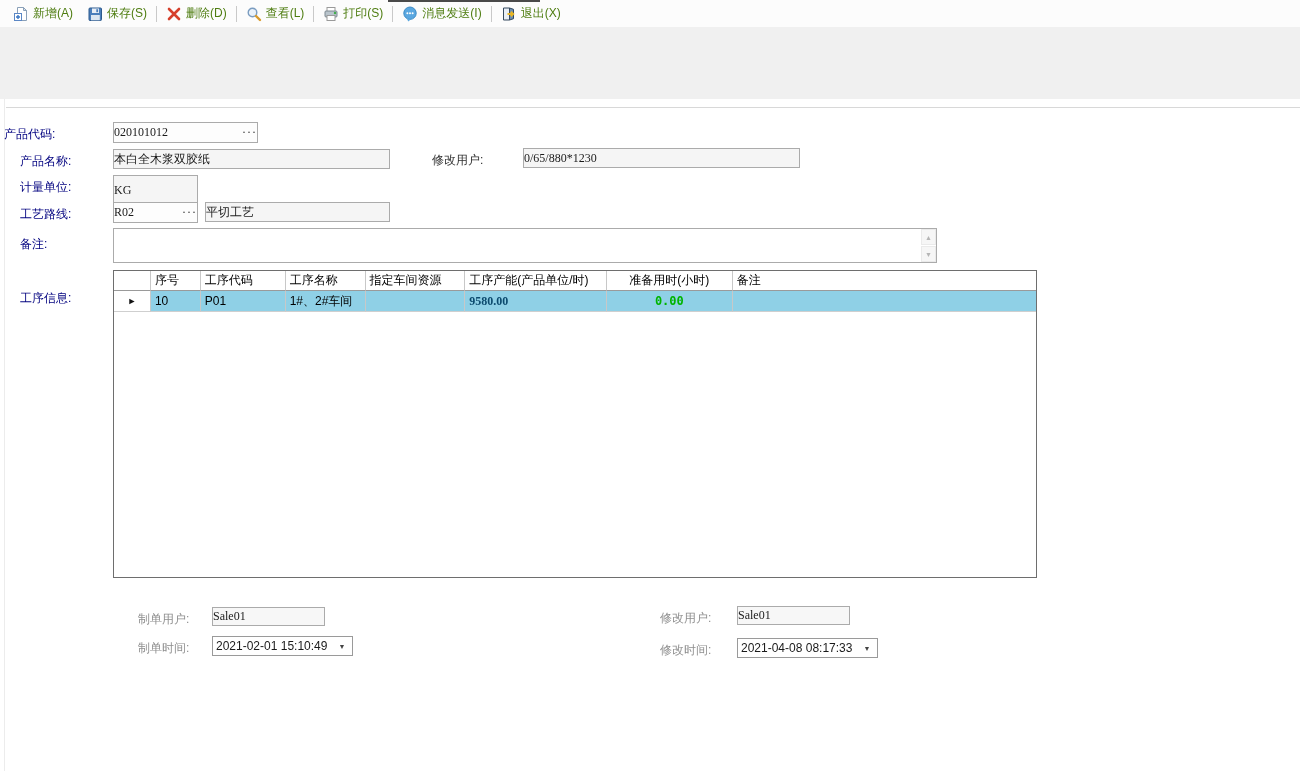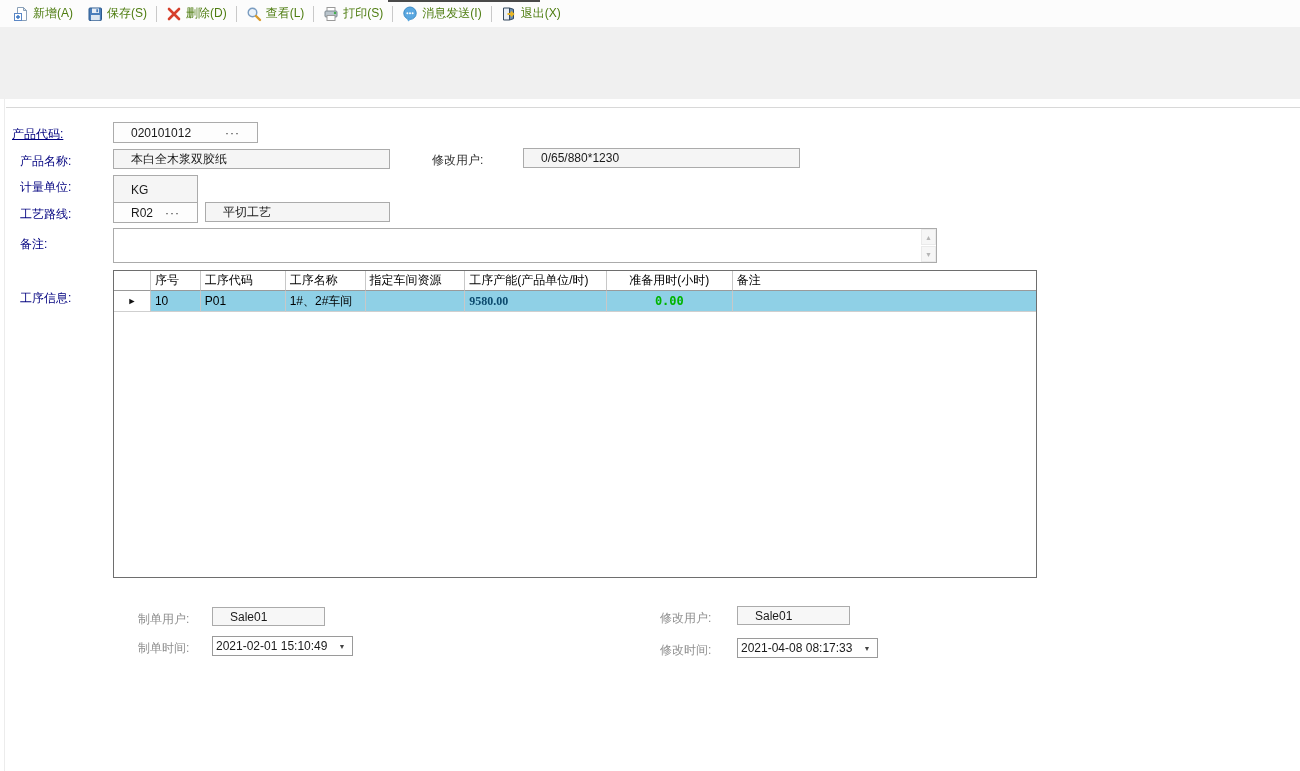--- a/index.html
+++ b/index.html
@@ -25,21 +25,21 @@
   .panel-topline { position:absolute; left:6px; top:107px; right:0; height:1px; background:#d8d8d8; }
   .panel-leftline { position:absolute; left:4px; top:99px; bottom:0; width:1px; background:#ececec; }
 
   .lbl { position:absolute; font-size:12px; white-space:nowrap; }
   .lbl-navy { color:#00007f; }
   .lbl-dark { color:#303030; }
   .lbl-gray { color:#8f8f8f; }
 
   .field { position:absolute; background:#fdfdfd; border:1px solid #ababab;
            font-size:12px; color:#1a1a1a; display:flex; align-items:center;
-           padding:0 17px; white-space:nowrap; overflow:hidden; }
+           padding:0 0; white-space:nowrap; overflow:hidden;font-family:Liberation Serif, serif; }
   .field .val { flex:1 1 auto; overflow:hidden; }
   .ell { flex:0 0 auto; color:#333; font-size:12px; letter-spacing:1px; padding-left:4px; cursor:default; }
 
   .memo { position:absolute; left:113px; top:228px; width:824px; height:35px;
           background:#fff; border:1px solid #ababab; }
   .memo-scroll { position:absolute; right:0; top:0; width:15px; height:100%;
                  display:flex; flex-direction:column; justify-content:space-between; }
   .memo-btn { width:15px; height:16px; background:#f6f6f6; border:1px solid #eaeaea;
               color:#b5b5b5; font-size:7px; display:flex; align-items:center; justify-content:center; }
 
@@ -149,21 +149,21 @@
       <span>退出(X)</span>
     </div>
   </div>
   <div class="toolbar-topline"></div>
 
   <div class="band"></div>
 
   <div class="panel-topline"></div>
   <div class="panel-leftline"></div>
 
-  <div class="lbl lbl-navy" style="left:12px; top:126px;text-decoration:underline;">产品代码:</div>
+  <div class="lbl lbl-navy" style="left:4px; top:126px;">产品代码:</div>
   <div class="lbl lbl-navy" style="left:20px; top:153px;">产品名称:</div>
   <div class="lbl lbl-dark" style="left:432px; top:152px;">修改用户:</div>
   <div class="lbl lbl-navy" style="left:20px; top:179px;">计量单位:</div>
   <div class="lbl lbl-navy" style="left:20px; top:206px;">工艺路线:</div>
   <div class="lbl lbl-navy" style="left:20px; top:236px;">备注:</div>
   <div class="lbl lbl-navy" style="left:20px; top:290px;">工序信息:</div>
 
   <div class="field" style="left:113px; top:122px; width:145px; height:21px;">
     <span class="val">020101012</span>
     <span class="ell">···</span>

